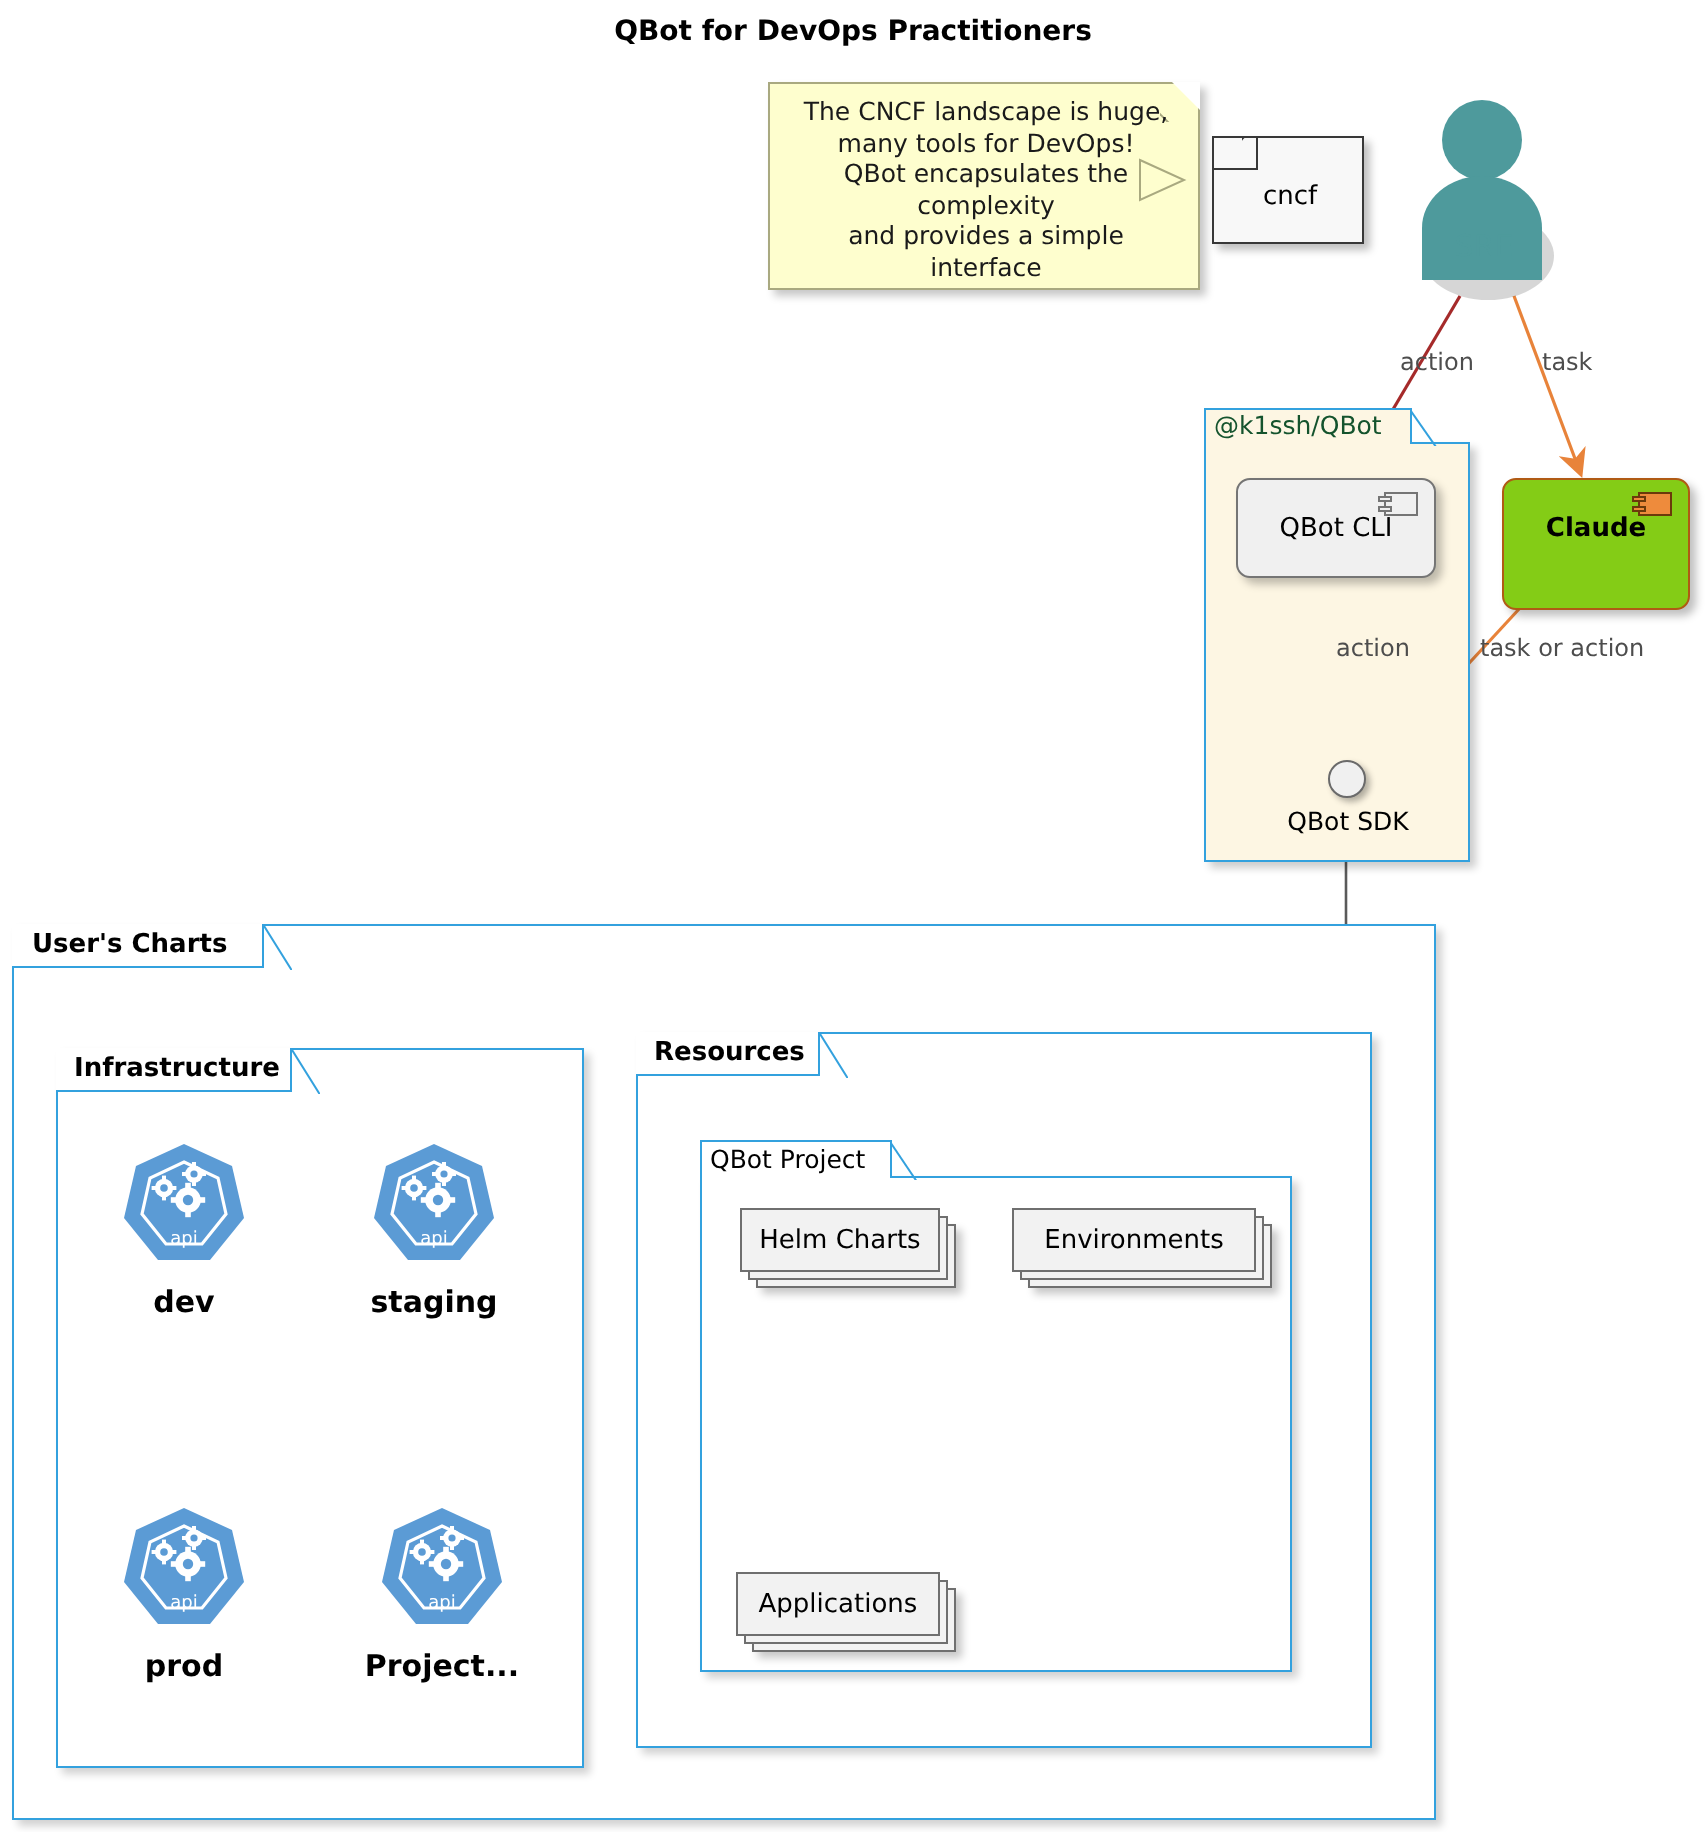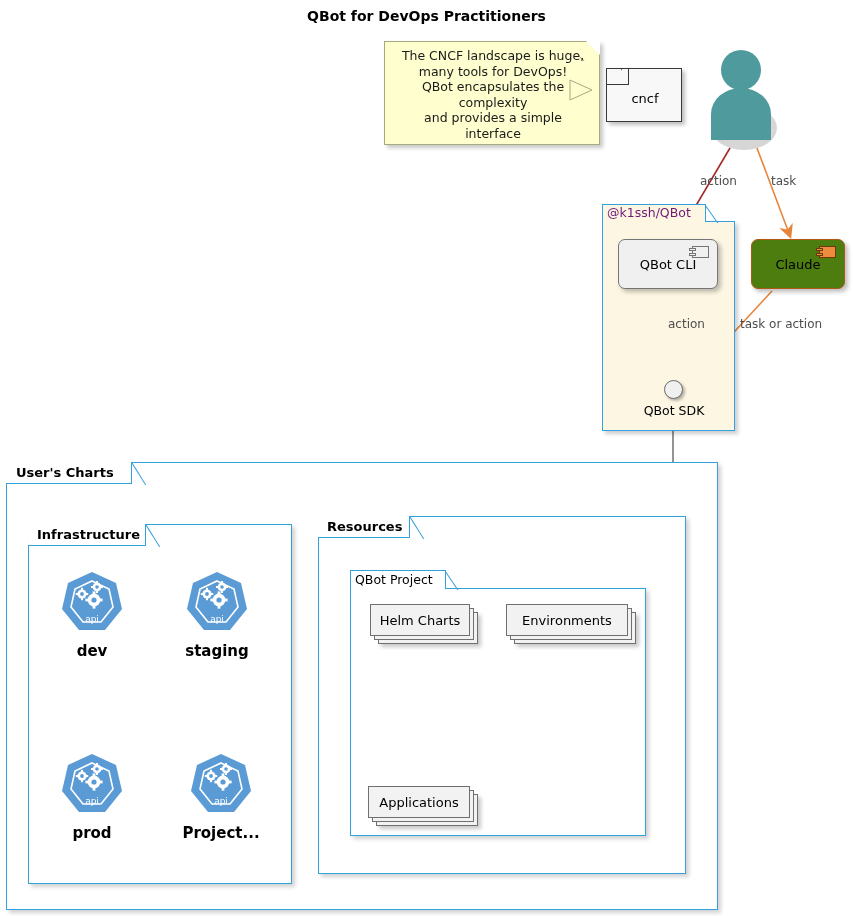--- a/index.html
+++ b/index.html
@@ -168,21 +168,21 @@
     width: 133px; height: 210px;
     background: #FDF6E3;
     border: 1px solid #33A1DE;
     box-sizing: border-box;
     box-shadow: 3px 3px 4px rgba(0,0,0,0.2);
   }
   #package-qbot-label {
     position: absolute;
     left: 5px; top: 1px;
     font-size: 12.5px;
-    color: #701a75;
+    color: #14532d;
     z-index: 3;
   }
 
   
   .component {
     position: absolute;
     background: #F0F0F0;
     border: 1px solid #757575;
     border-radius: 7px;
     box-sizing: border-box;
@@ -216,23 +216,24 @@
 
   #component-qbot-cli {
     left: 618px; top: 239px;
     width: 100px; height: 50px;
   }
   #component-qbot-cli .clabel { top: 17px; }
   #component-qbot-cli .comp-icon { right: 8px; top: 6px; background: #F0F0F0; }
 
   #component-claude {
     left: 751px; top: 239px;
-    width: 94px; height: 50px;
-    background: #4d7c0f;
+    width: 94px; height: 66px;
+    background: #84cc16;
     border: 1px solid #B05A14;
+    font-weight: bold;
   }
   #component-claude .clabel { top: 17px; }
   #component-claude .comp-icon {
     right: 8px; top: 6px;
     background: #EE8B3C;
     border-color: #6b3a0b;
   }
   #component-claude .comp-icon::before,
   #component-claude .comp-icon::after { border-color: #6b3a0b; background: #EE8B3C; }
 

